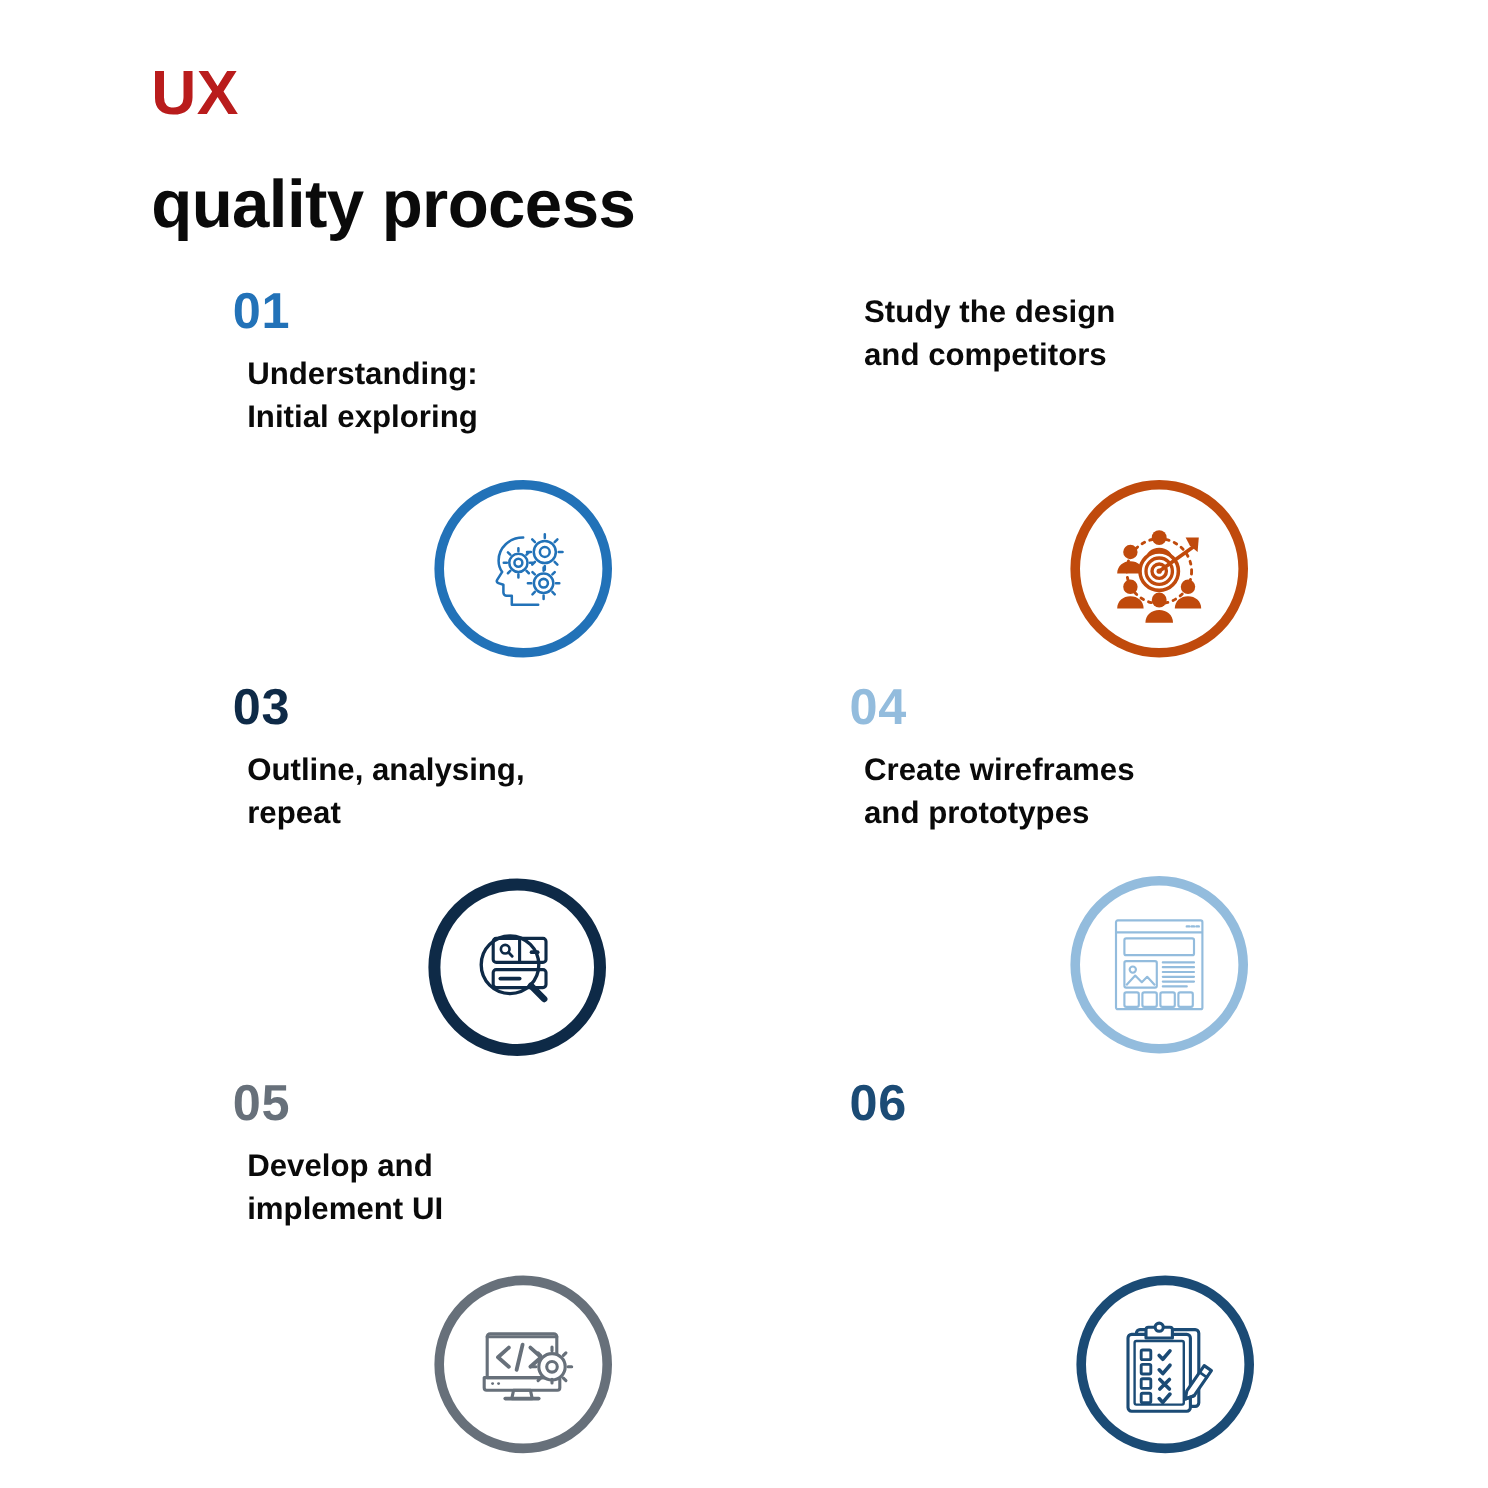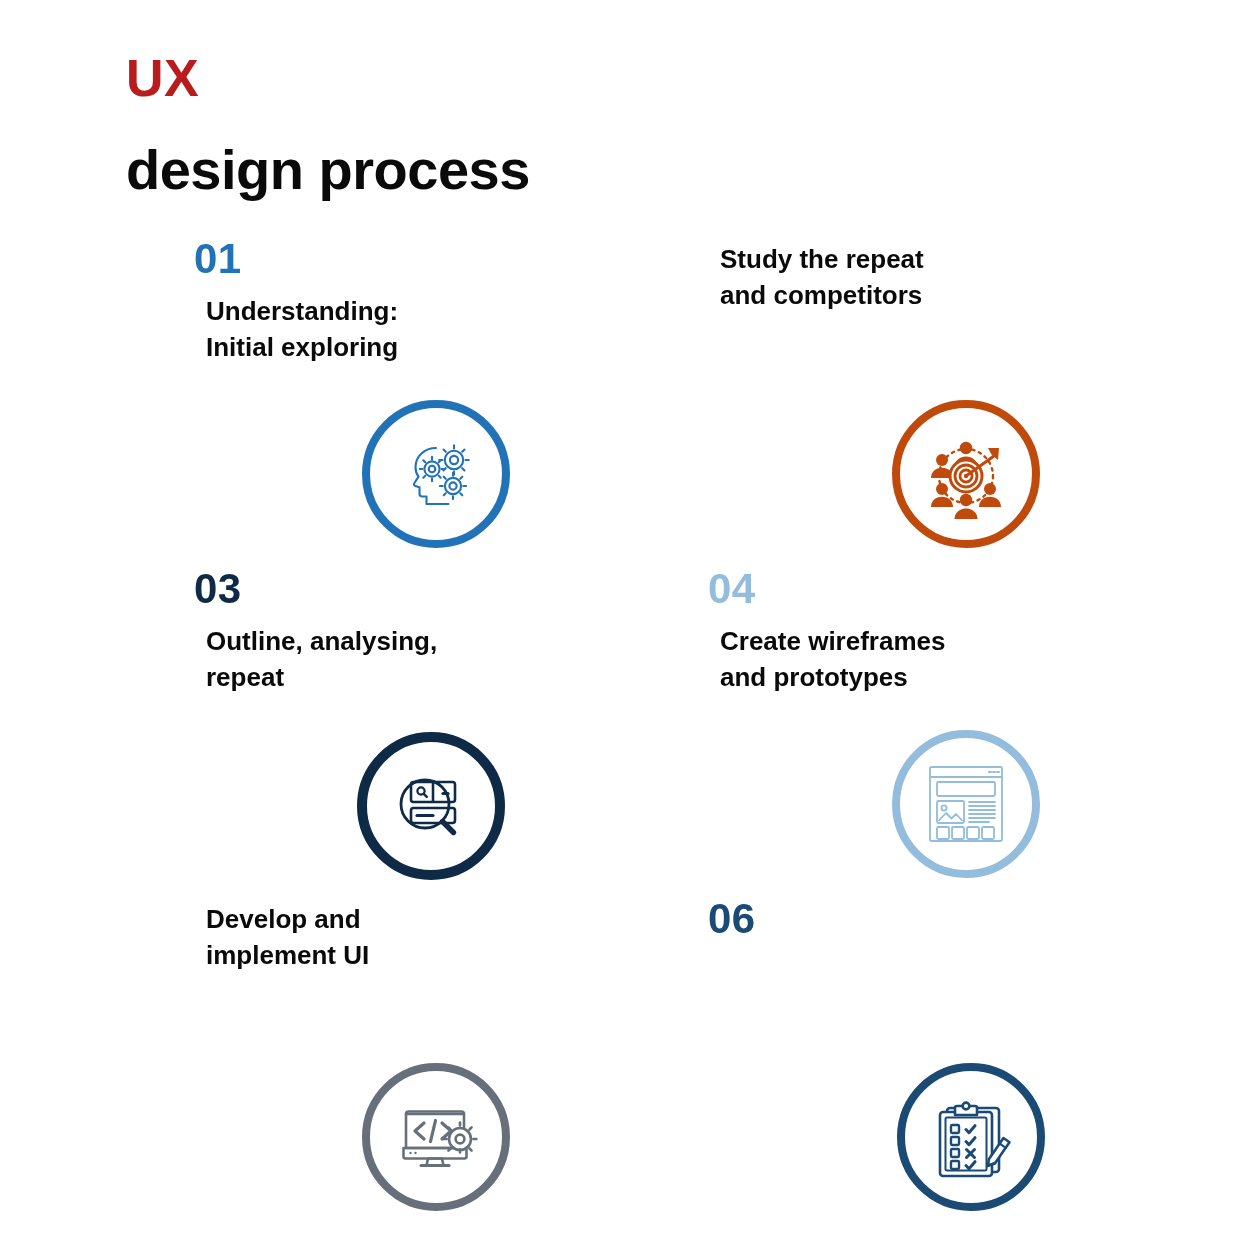--- a/index.html
+++ b/index.html
@@ -109,21 +109,21 @@
   .row.row3 .cell.col-left  .medallion { left: 362px; top: 175px; }
   .row.row3 .cell.col-right .medallion { left: 277px; top: 175px; }
 </style>
 </head>
 <body>
 
 <div class="page">
 
   <div class="header">
     <div class="title-ux">UX</div>
-    <div class="title-main">design process</div>
+    <div class="title-main">quality process</div>
   </div>
 
   <div class="grid">
 
     <div class="row row1">
 
       <div class="cell col-left">
         <div class="step-num" style="color:#2272B8">01</div>
         <div class="step-text">
           <span>Understanding:</span><br>
@@ -152,21 +152,21 @@
                 <circle cx="63" cy="58" r="3.6"></circle>
                 <path d="M63 47.7v-2.8M63 71.1v-2.8M73.3 58h2.8M49.9 58h2.8M70.3 50.7l2-2M53.7 67.3l2-2M70.3 65.3l2 2M53.7 48.7l2 2"></path>
               </g>
             </svg>
           </span>
         </div>
       </div>
 
       <div class="cell col-right">
         <div class="step-text">
-          <span>Study the repeat</span><br>
+          <span>Study the design</span><br>
           <span>and competitors</span>
         </div>
         <div class="medallion" style="border:8px solid #C04A0C">
           <span>
             <svg width="96" height="96" viewBox="0 0 96 96" fill="none">
 
               <circle cx="48" cy="50" r="27" stroke="#C04A0C" stroke-width="2.4" stroke-dasharray="2.4 4.6" stroke-linecap="round"></circle>
 
               <g fill="#C04A0C">
                 <circle cx="48" cy="22" r="6.2"></circle>
@@ -263,20 +263,21 @@
               <rect x="59" y="66" width="12" height="12" rx="1.5"></rect>
             </svg>
           </span>
         </div>
       </div>
     </div>
 
     <div class="row row3">
 
       <div class="cell col-left">
+        <div class="step-num" style="color:#67707A">05</div>
         <div class="step-text">
           <span>Develop and</span><br>
           <span>implement UI</span>
         </div>
         <div class="medallion" style="border:8px solid #67707A">
           <span>
             <svg width="92" height="92" viewBox="0 0 92 92" fill="none" stroke="#67707A" stroke-width="2.6" stroke-linejoin="round" stroke-linecap="round">
 
               <path d="M16 23h58v34H16z"></path>
               <path d="M13.5 57h63v8.5a2 2 0 01-2 2H15.5a2 2 0 01-2-2z"></path>

